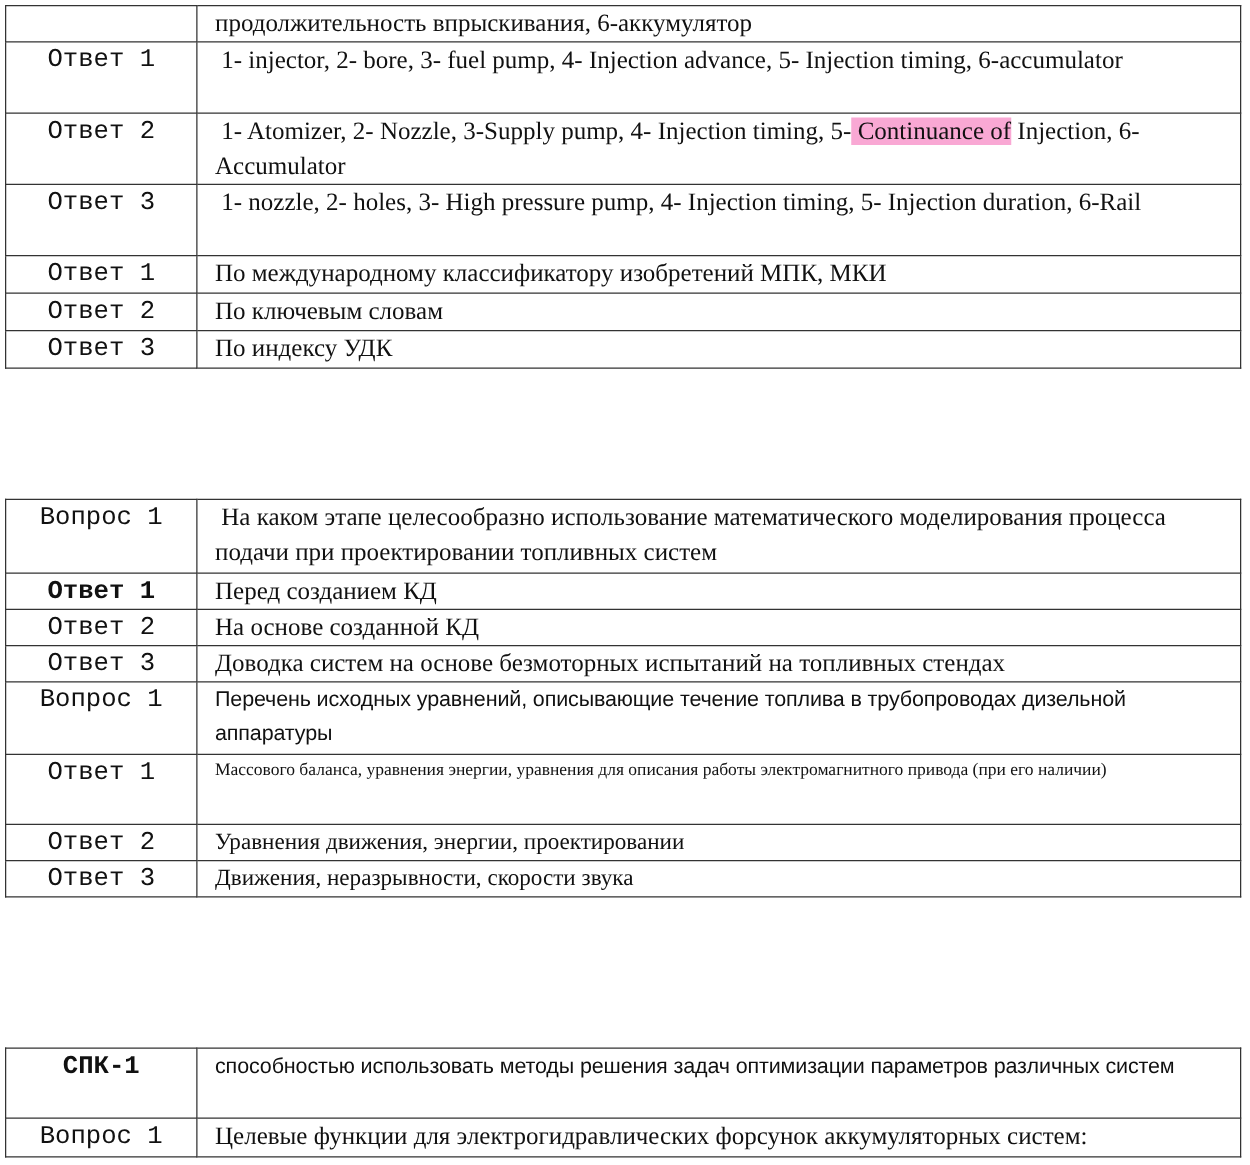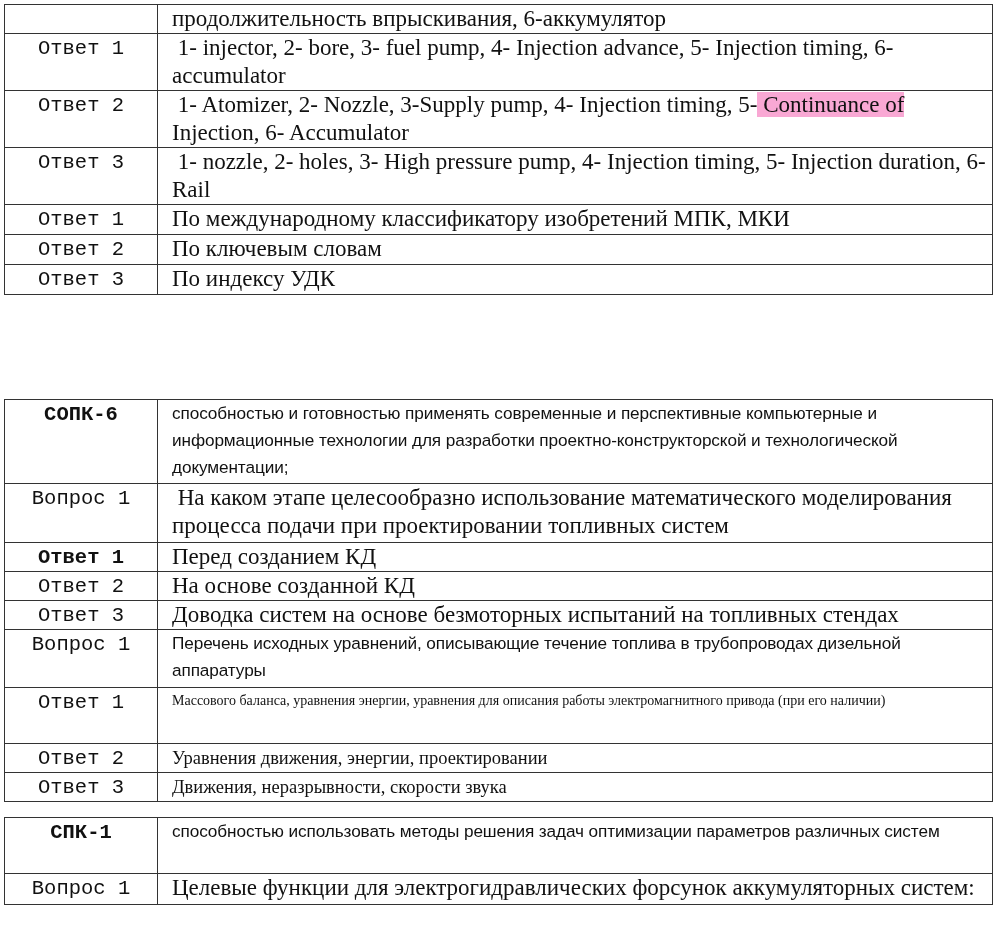--- a/index.html
+++ b/index.html
@@ -21,35 +21,35 @@
       width: 152px;
       text-align: center;
       font-family: Liberation Mono, monospace;
       font-size: 20.5px;
       line-height: 27px;
       padding-top: 1px;
     }
     .tbl td.lbl.bold { font-weight: bold; }
     .tbl td.txt {
       font-family: "Liberation Serif", serif;
-      font-size: 23px;
+      font-size: 20px;
       line-height: 28px;
       padding-left: 14px;
       padding-right: 6px;
     }
     .tbl td.txt.sans {
       font-family: "Liberation Sans", sans-serif;
       font-size: 17.2px;
       line-height: 27px;
       letter-spacing: -0.1px;
     }
     .hl { background: #f9a8d4; }
     #t1 { top: 4px; }
     #t2 { top: 399px; }
-    #t3 { top: 817px; }
+    #t3 { top: 838px; }
     #t1 tr.r0 td { height: 27px; }
     #t1 tr.r1 td, #t1 tr.r2 td, #t1 tr.r3 td { height: 55px; }
     #t1 tr.r4 td { height: 55px; }
     #t1 tr.r5 td, #t1 tr.r6 td, #t1 tr.r7 td { height: 28px; }
     #t2 tr.h td { height: 82px; }
     #t2 tr.q td { height: 57px; }
     #t2 tr.a td { height: 27px; }
     #t2 tr.q2 td { height: 56px; }
     #t2 tr.a1 td { height: 54px; }
     #t3 tr.h td { height: 54px; }
@@ -86,24 +86,20 @@
   </tr>
   <tr class="r7">
     <td class="lbl">Ответ 3</td>
     <td class="txt">По индексу УДК</td>
   </tr>
 </tbody>
   </table>
 
 <table class="tbl" id="t2">
   <tbody>
-      <tr class="h">
-    <td class="lbl bold">СОПК-6</td>
-    <td class="txt sans">способностью и готовностью применять современные и перспективные компьютерные и информационные технологии для разработки проектно-конструкторской и технологической документации;</td>
-  </tr>
   <tr class="q">
     <td class="lbl">Вопрос 1</td>
     <td class="txt">&nbsp;<span>На каком этапе целесообразно использование математического моделирования процесса подачи при проектировании топливных систем</span></td>
   </tr>
   <tr class="a">
     <td class="lbl bold">Ответ 1</td>
     <td class="txt">Перед созданием КД</td>
   </tr>
   <tr class="a">
     <td class="lbl">Ответ 2</td>

